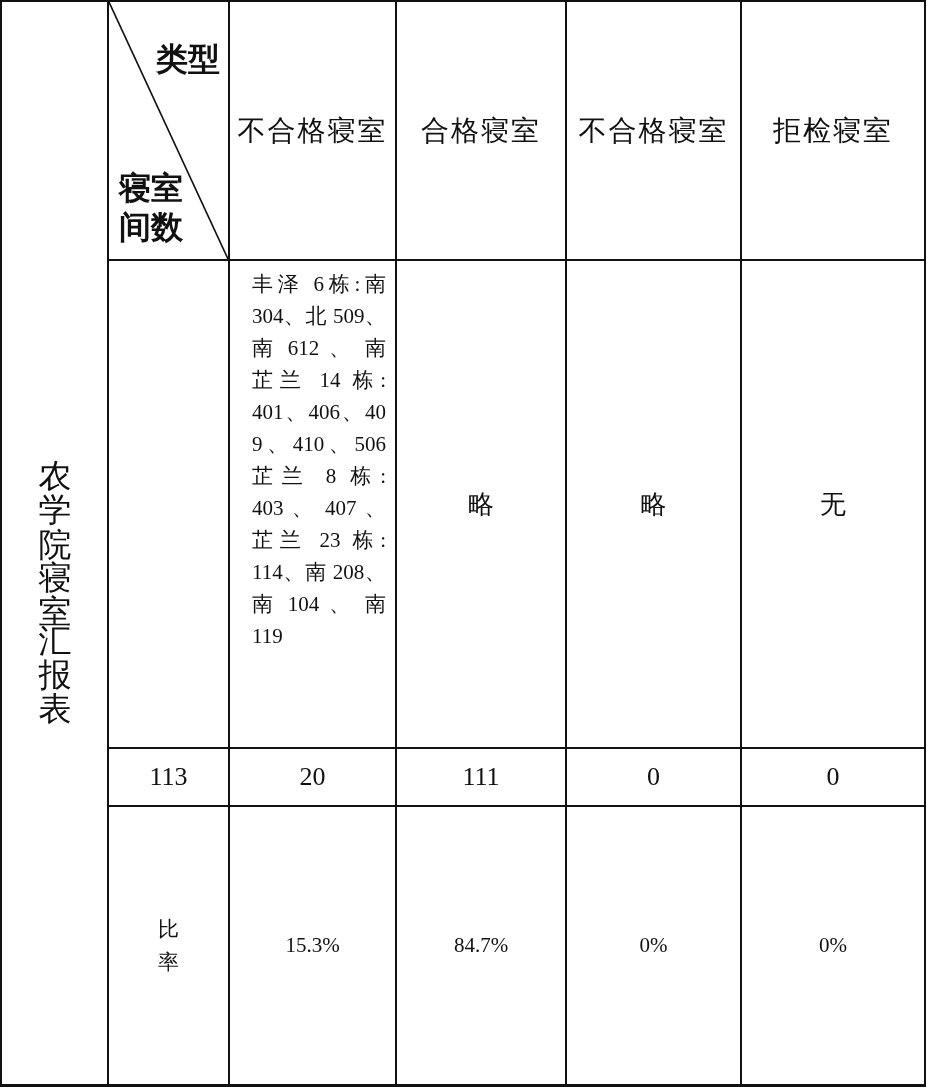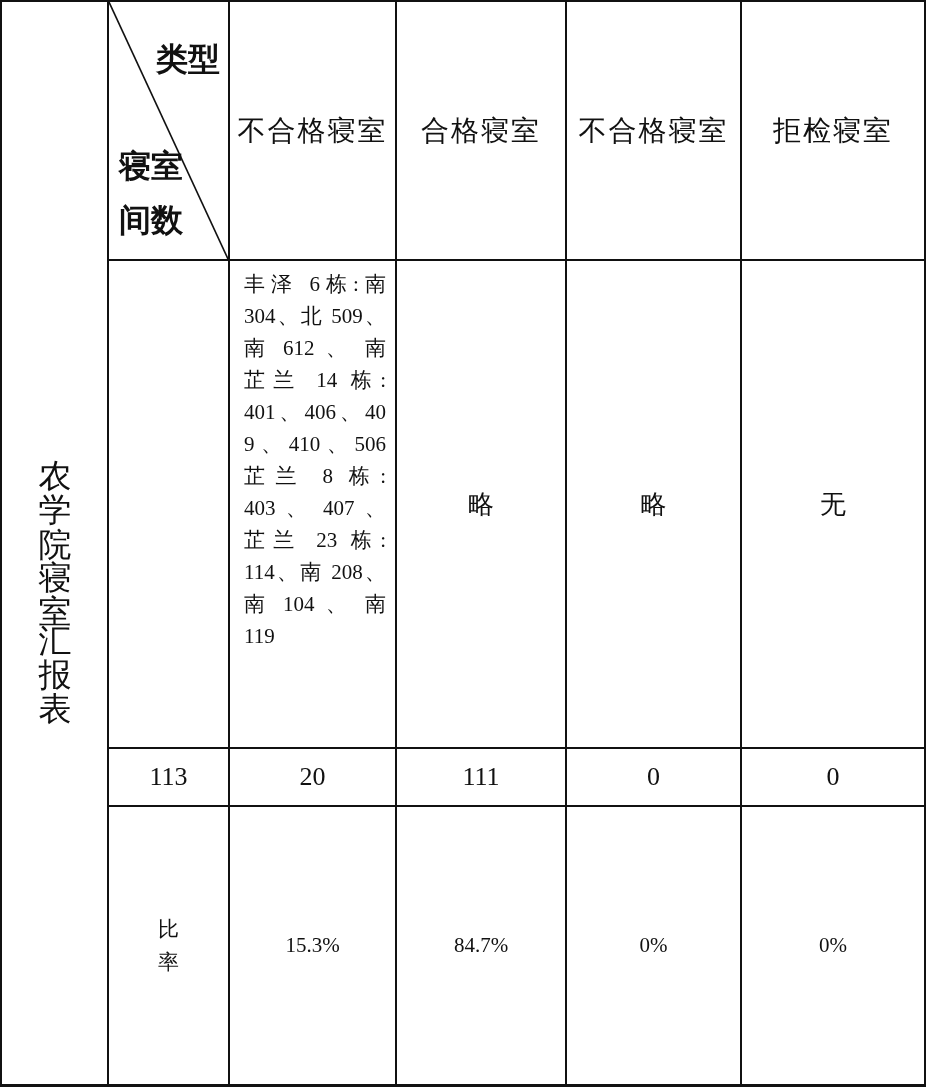--- a/index.html
+++ b/index.html
@@ -46,28 +46,28 @@
   .corner-cell { position: relative; }
   .corner-cell svg { position: absolute; inset: 0; width: 100%; height: 100%; display: block; }
   .corner-label {
     position: absolute;
     font-family: "Liberation Sans", "DejaVu Sans", sans-serif;
     font-weight: bold;
     font-size: 32px;
     line-height: 1.1;
   }
   .corner-top { top: 12px; right: 8px; margin-top: 28px; }
-  .corner-bottom { left: 10px; bottom: 12px; white-space: pre-line; line-height: 54px; }
+  .corner-bottom { left: 10px; bottom: 12px; white-space: pre-line; line-height: 39px; }
 
   .head-label { font-size: 28px; letter-spacing: 2px; }
 
   
   .detail-cell {
     display: block;
-    padding: 7px 9px 0 14px;
+    padding: 7px 9px 0 22px;
     font-size: 21px;
     line-height: 32px;
   }
   .detail-line {
     text-align: justify;
     text-align-last: justify;
   }
   .detail-line:last-child { text-align-last: left; }
 
   .mark-label { font-size: 26px; }

